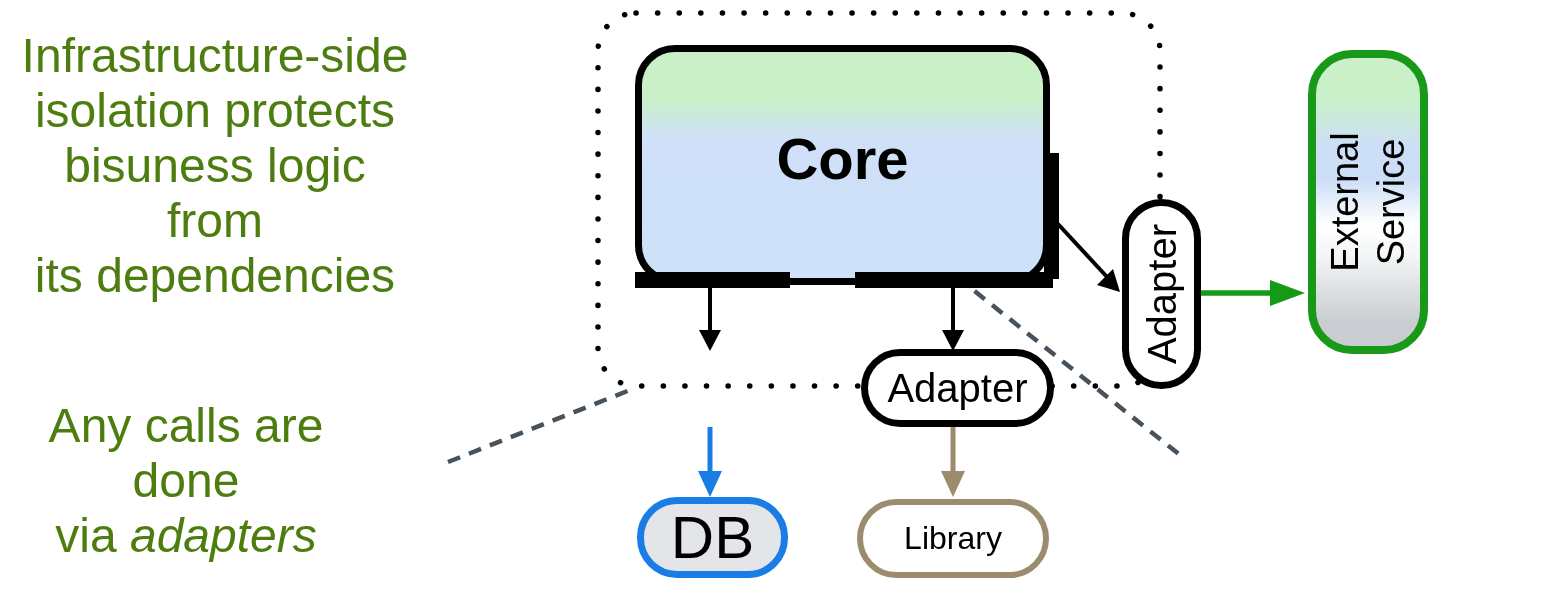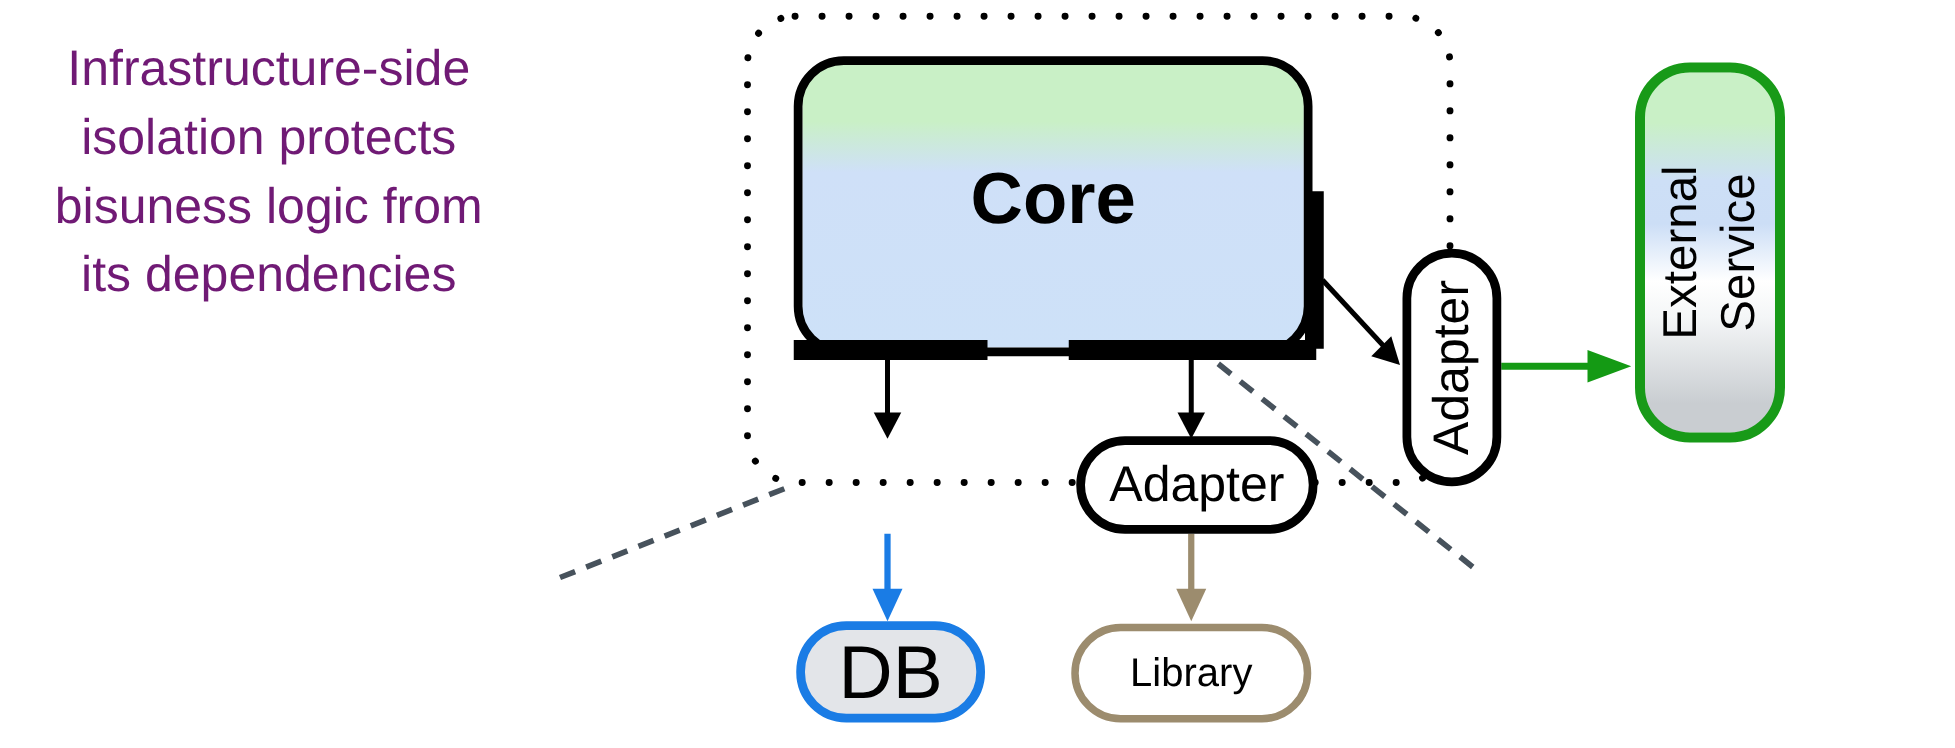--- a/index.html
+++ b/index.html
@@ -2,21 +2,21 @@
 <html><head>
 <meta charset="utf-8">
 <style>
   html,body { margin:0; padding:0; background:#fff; }
   .canvas {
     position:relative; width:1564px; height:598px; overflow:hidden;
     background:#ffffff; font-family:"Liberation Sans", sans-serif; color:#000;
   }
   svg.layer { position:absolute; left:0; top:0; z-index:1; }
 
-  .note { position:absolute; z-index:4; text-align:center; font-size:40px; line-height:55px; color:#701a75; }
+  .note { position:absolute; z-index:4; text-align:center; font-size:48px; line-height:55px; color:#4d7c0f; }
   .pre { white-space:pre-line; }
   .it { font-style:italic; }
 
   .node {
     position:absolute; z-index:3; display:flex; align-items:center; justify-content:center;
     box-sizing:border-box; background:#fff;
   }
   .core {
     left:635px; top:45px; width:415px; height:240px;
     border:7px solid #000; border-radius:44px;
@@ -94,20 +94,24 @@
       <line x1="1201" y1="293" x2="1273" y2="293" stroke="#149a14" stroke-width="5.5"></line>
       <polygon points="1305,293 1270,280 1270,306" fill="#149a14"></polygon>
     </g>
   </svg>
 
   <div id="note-left" class="note pre">Infrastructure-side
 isolation protects
 bisuness logic from
 its dependencies</div>
 
+  <div id="note-calls" class="note">
+    <span>Any calls are done</span><br>
+    <span>via </span><span class="it">adapters</span>
+  </div>
 
 
   <div class="node core pill">
     <span>Core</span>
   </div>
 
   <div class="bar bar-left"></div>
   <div class="bar bar-right"></div>
   <div class="bar bar-side"></div>
 

